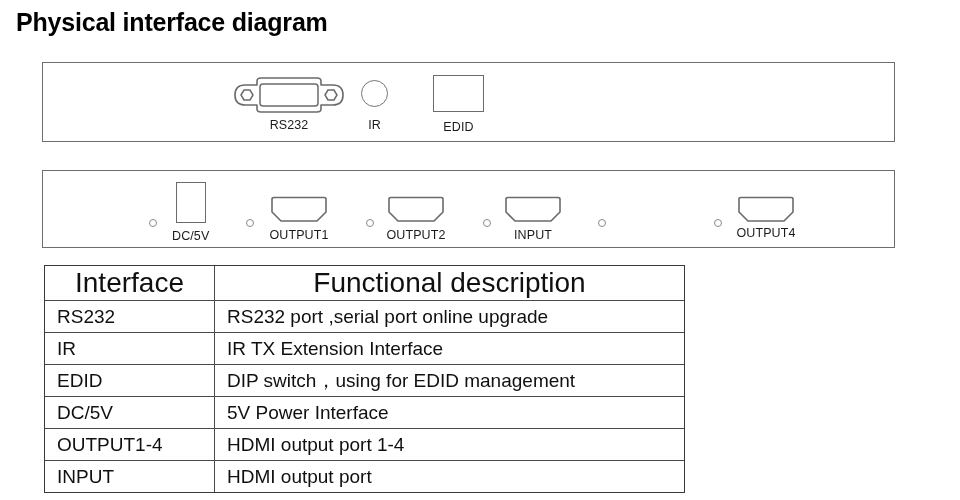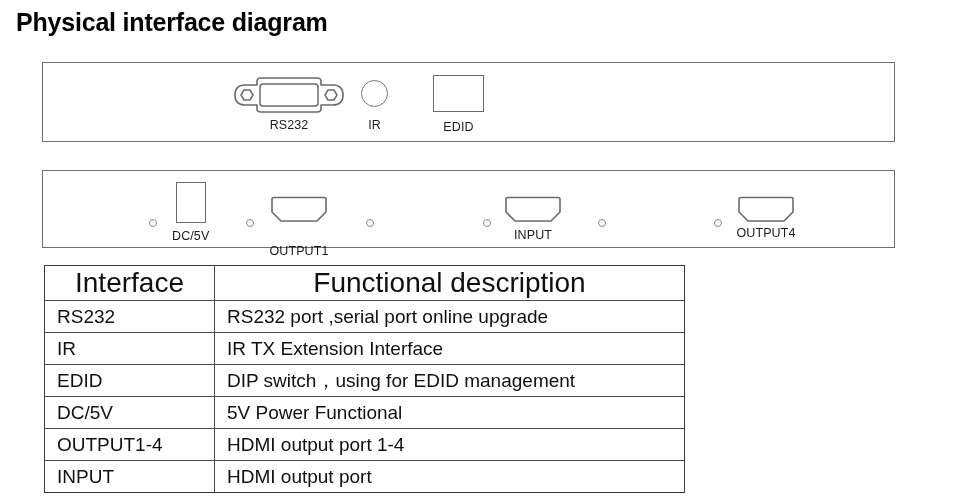--- a/index.html
+++ b/index.html
@@ -192,23 +192,31 @@
     <div class="dc-box"></div>
     <div class="port-label" style="margin-top:7px;">DC/5V</div>
   </div>
 
   <div class="port" style="left:225px; top:25px;">
     <div class="hdmi-wrap">
       <svg width="62" height="27" viewBox="0 0 62 27" fill="none">
         <path d="M4 3 Q4 1.5 6 1.5 L56 1.5 Q58 1.5 58 3 L58 16 L49 25 L13 25 L4 16 Z" stroke="#6b6b6b" stroke-width="1.6" fill="#ffffff" stroke-linejoin="round"></path>
       </svg>
     </div>
-    <div class="port-label" style="margin-top:22px;">OUTPUT1</div>
-  </div>
-
+    <div class="port-label" style="margin-top:6px;">OUTPUT1</div>
+  </div>
+
+  <div class="port" style="left:342px; top:25px;">
+    <div class="hdmi-wrap">
+      <svg width="62" height="27" viewBox="0 0 62 27" fill="none">
+        <path d="M4 3 Q4 1.5 6 1.5 L56 1.5 Q58 1.5 58 3 L58 16 L49 25 L13 25 L4 16 Z" stroke="#6b6b6b" stroke-width="1.6" fill="#ffffff" stroke-linejoin="round"></path>
+      </svg>
+    </div>
+    <div class="port-label" style="margin-top:6px;">OUTPUT2</div>
+  </div>
 
   <div class="port" style="left:459px; top:25px;">
     <div class="hdmi-wrap">
       <svg width="62" height="27" viewBox="0 0 62 27" fill="none">
         <path d="M4 3 Q4 1.5 6 1.5 L56 1.5 Q58 1.5 58 3 L58 16 L49 25 L13 25 L4 16 Z" stroke="#6b6b6b" stroke-width="1.6" fill="#ffffff" stroke-linejoin="round"></path>
       </svg>
     </div>
     <div class="port-label" style="margin-top:6px;">INPUT</div>
   </div>
 
@@ -236,21 +244,21 @@
     <tr>
       <td class="col-key">IR</td>
       <td class="col-desc">IR TX Extension Interface</td>
     </tr>
     <tr>
       <td class="col-key">EDID</td>
       <td class="col-desc">DIP switch，using for EDID management</td>
     </tr>
     <tr>
       <td class="col-key">DC/5V</td>
-      <td class="col-desc">5V Power Functional</td>
+      <td class="col-desc">5V Power Interface</td>
     </tr>
     <tr>
       <td class="col-key">OUTPUT1-4</td>
       <td class="col-desc">HDMI output port 1-4</td>
     </tr>
     <tr>
       <td class="col-key">INPUT</td>
       <td class="col-desc">HDMI output port</td>
     </tr>
   </tbody>

